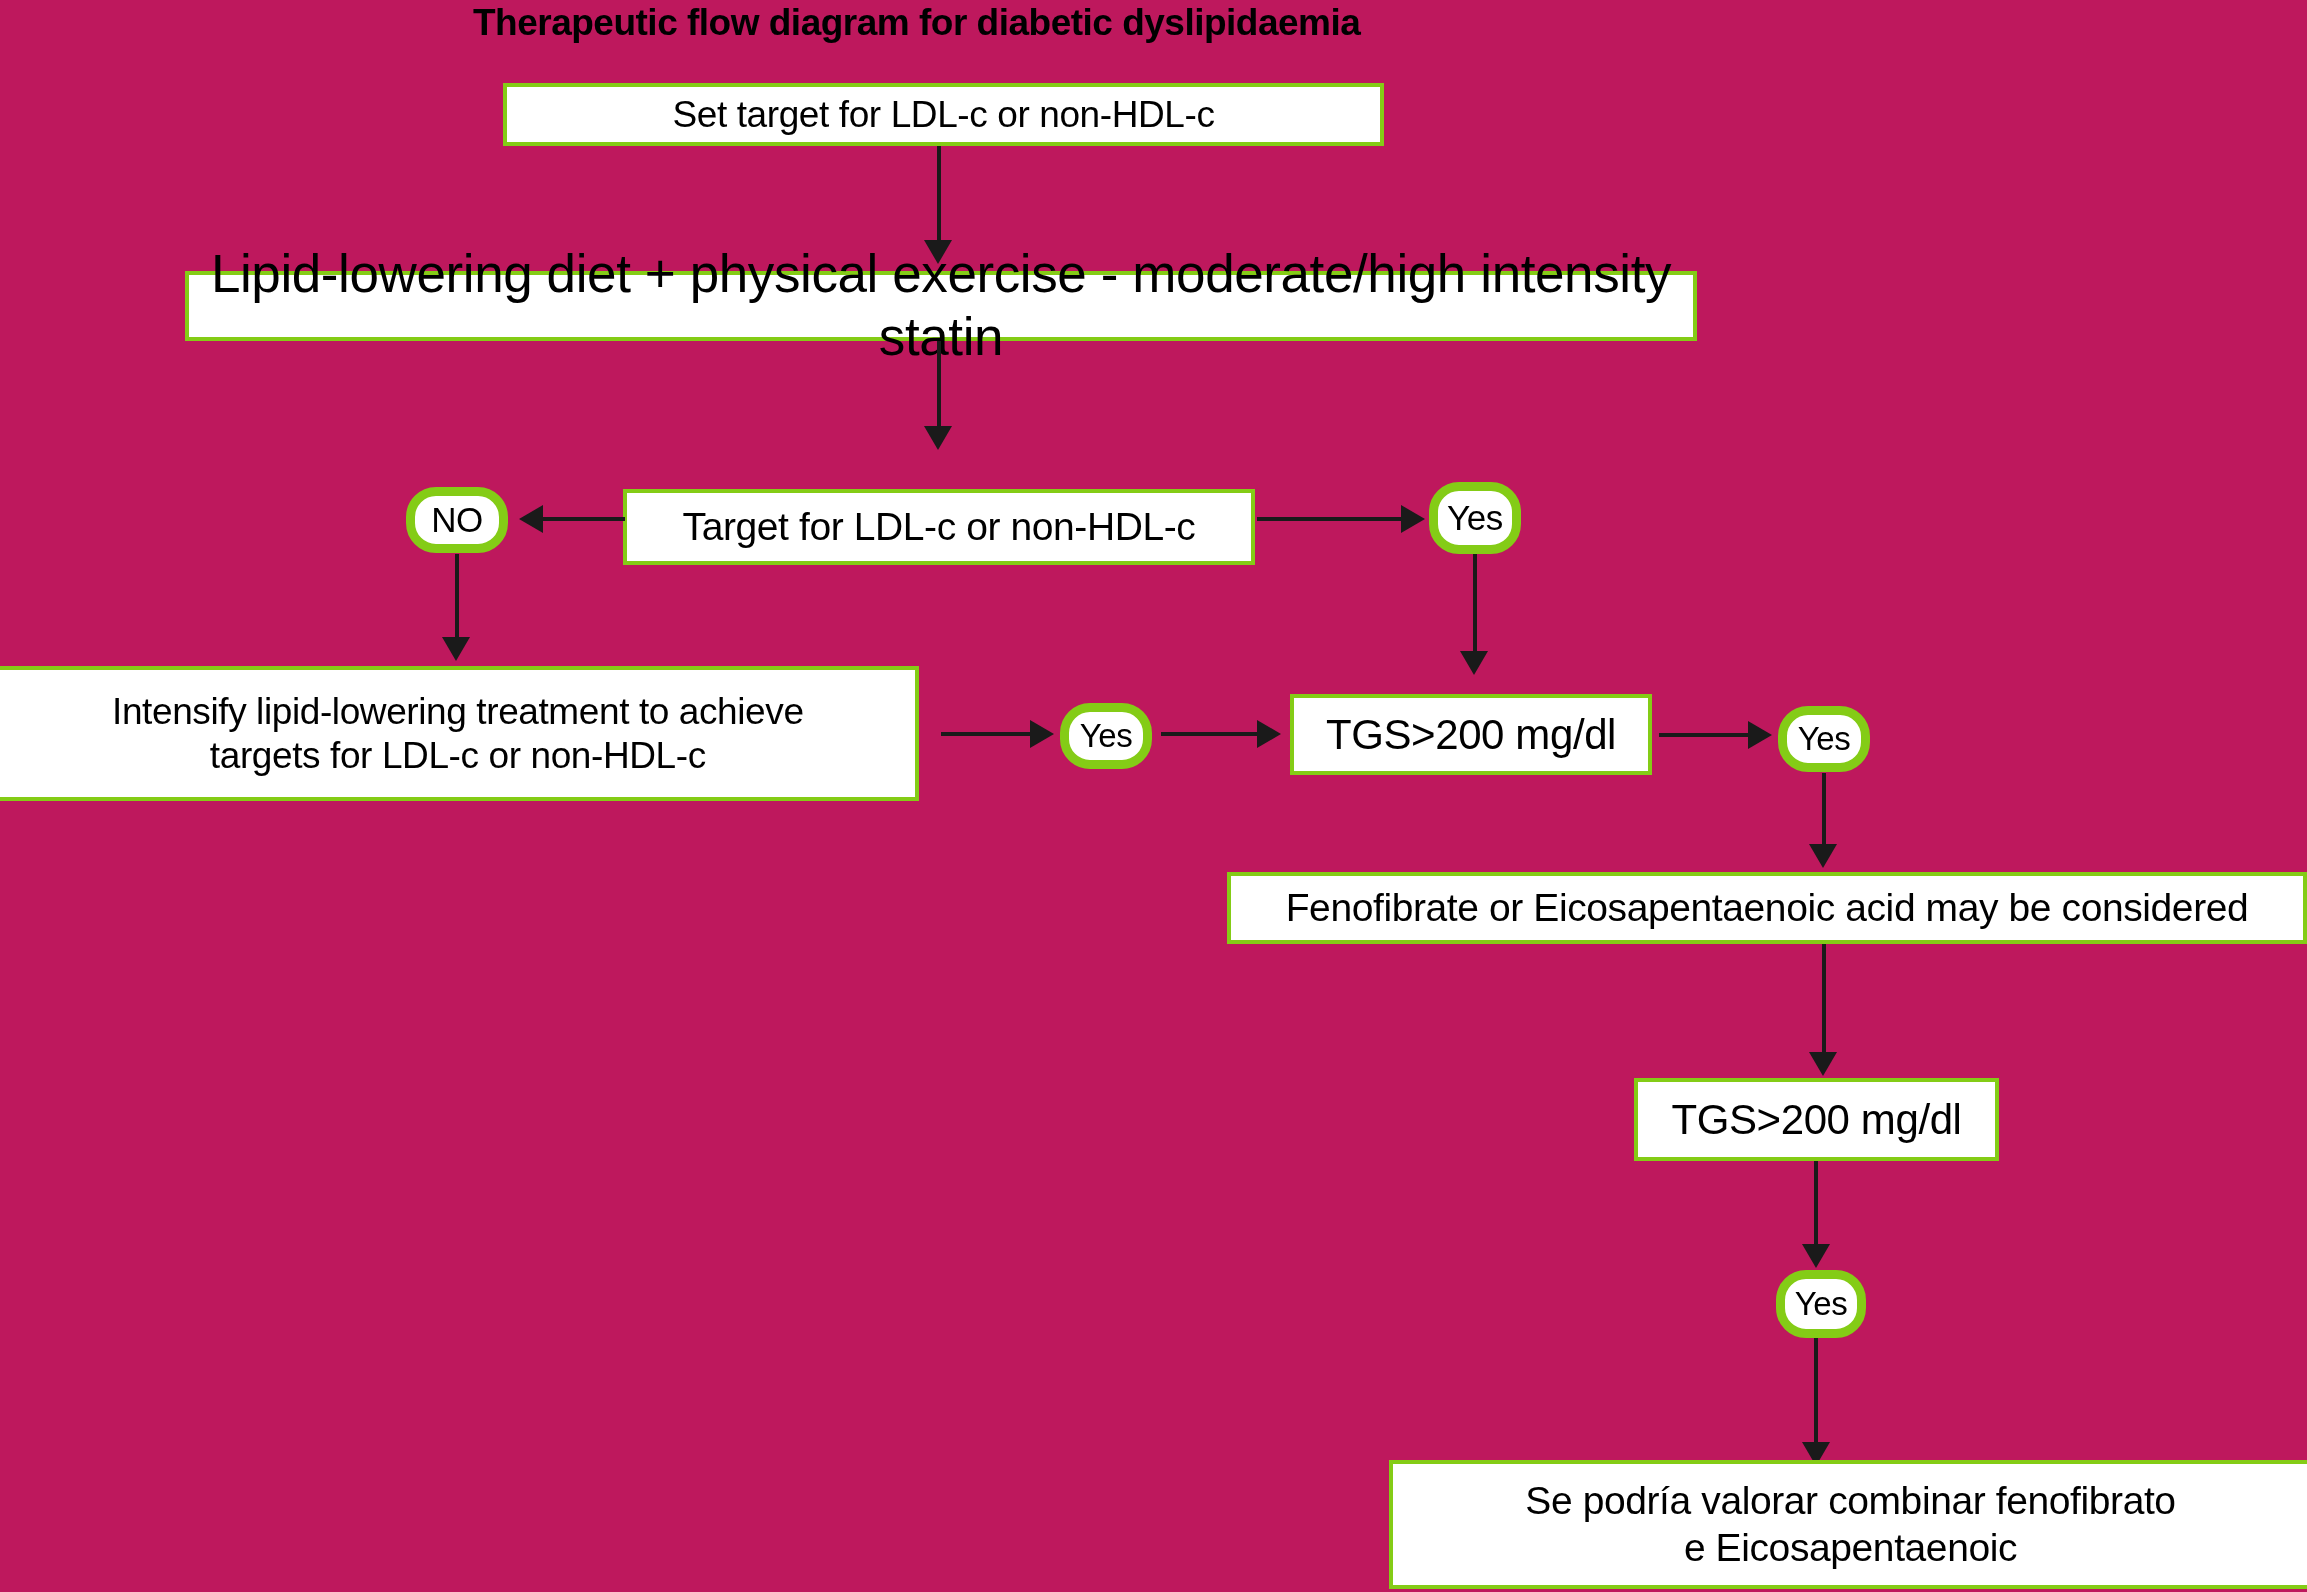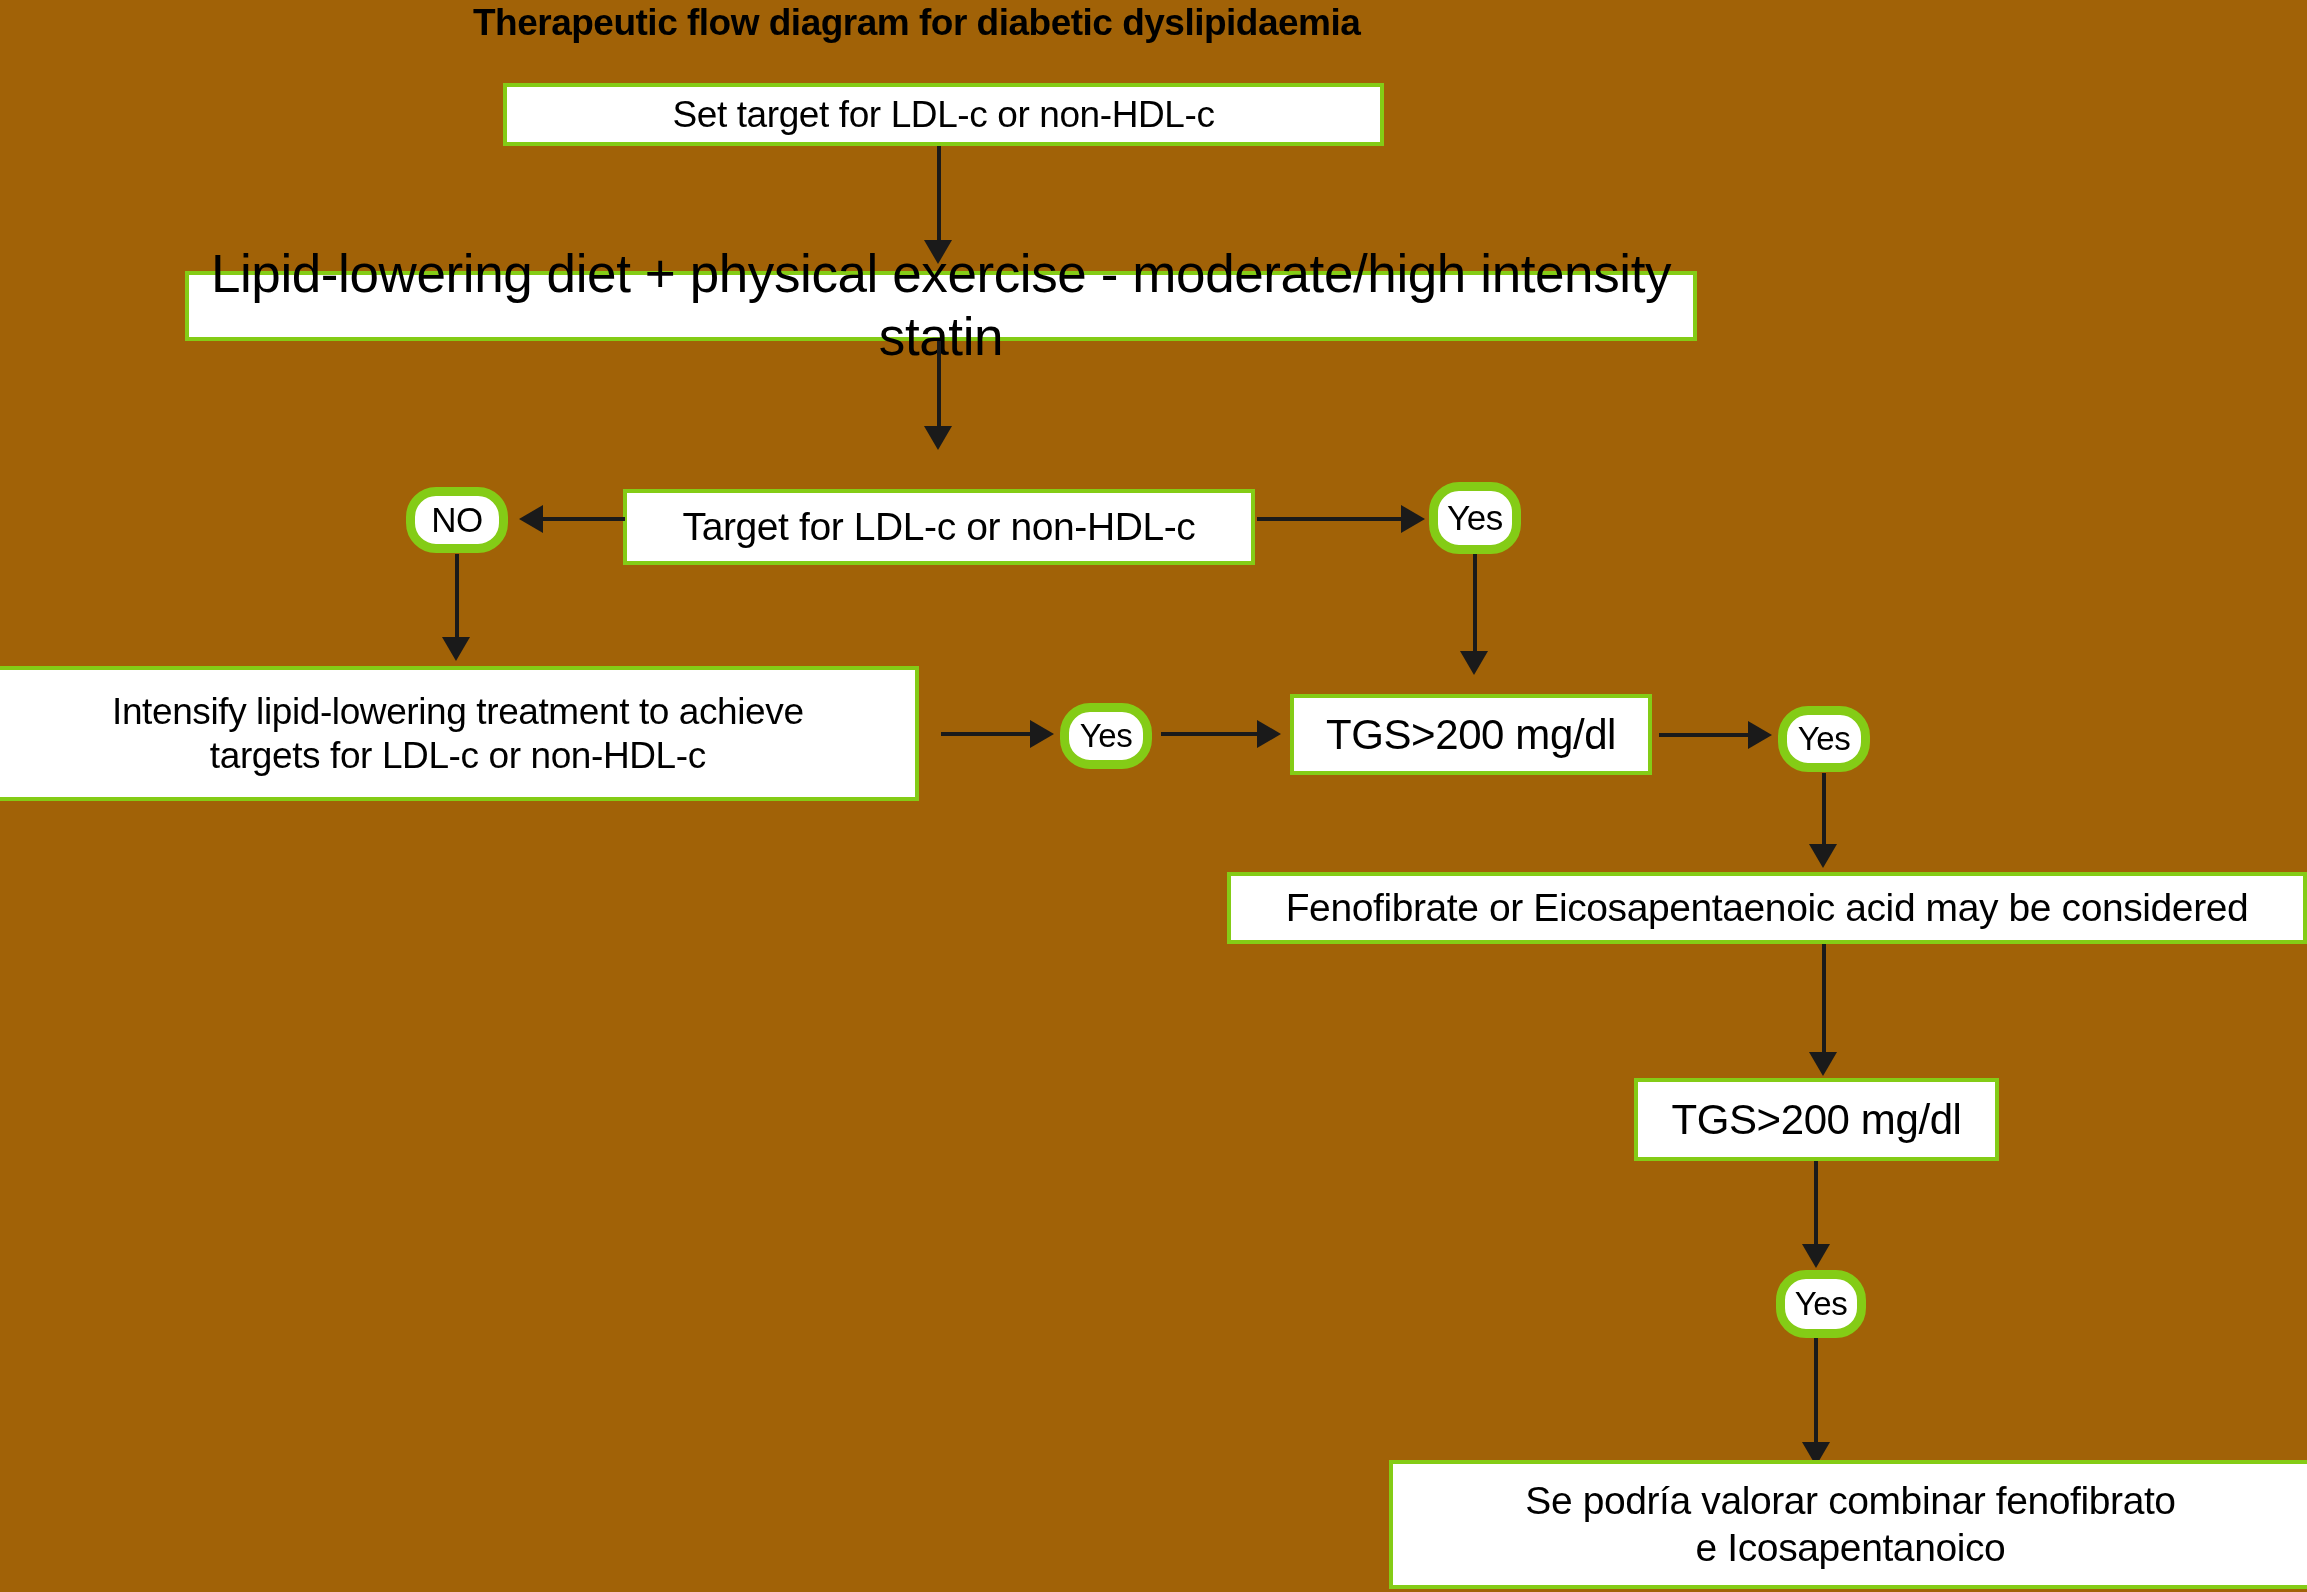--- a/index.html
+++ b/index.html
@@ -7,21 +7,21 @@
     padding: 0;
     background: #ffffff;
   }
   body {
     font-family: "Liberation Sans", sans-serif;
   }
   #canvas {
     position: relative;
     width: 2307px;
     height: 1592px;
-    background: #a16207;
+    background: #be185d;
     overflow: hidden;
   }
 
   
   .title {
     position: absolute;
     font-weight: bold;
     color: #000000;
     white-space: nowrap;
     letter-spacing: -0.5px;
@@ -179,17 +179,17 @@
 
   <div class="node small" style="left:1776px; top:1270px; width:90px; height:68px; font-size:33px;">
     <span class="txt">Yes</span>
   </div>
 
   <div class="vline" style="left:1814px; top:1338px; height:122px;"></div>
   <div class="arrow-down" style="left:1802px; top:1442px;"></div>
 
   <div class="node" style="left:1381px; top:1460px; width:923px; height:129px; font-size:39px; flex-direction:column;margin-left:8px;">
     <span class="txt">Se podría valorar combinar fenofibrato</span>
-    <span class="txt">e Icosapentanoico</span>
+    <span class="txt">e Eicosapentaenoic</span>
   </div>
 
 </div>
 
 
 </body></html>

